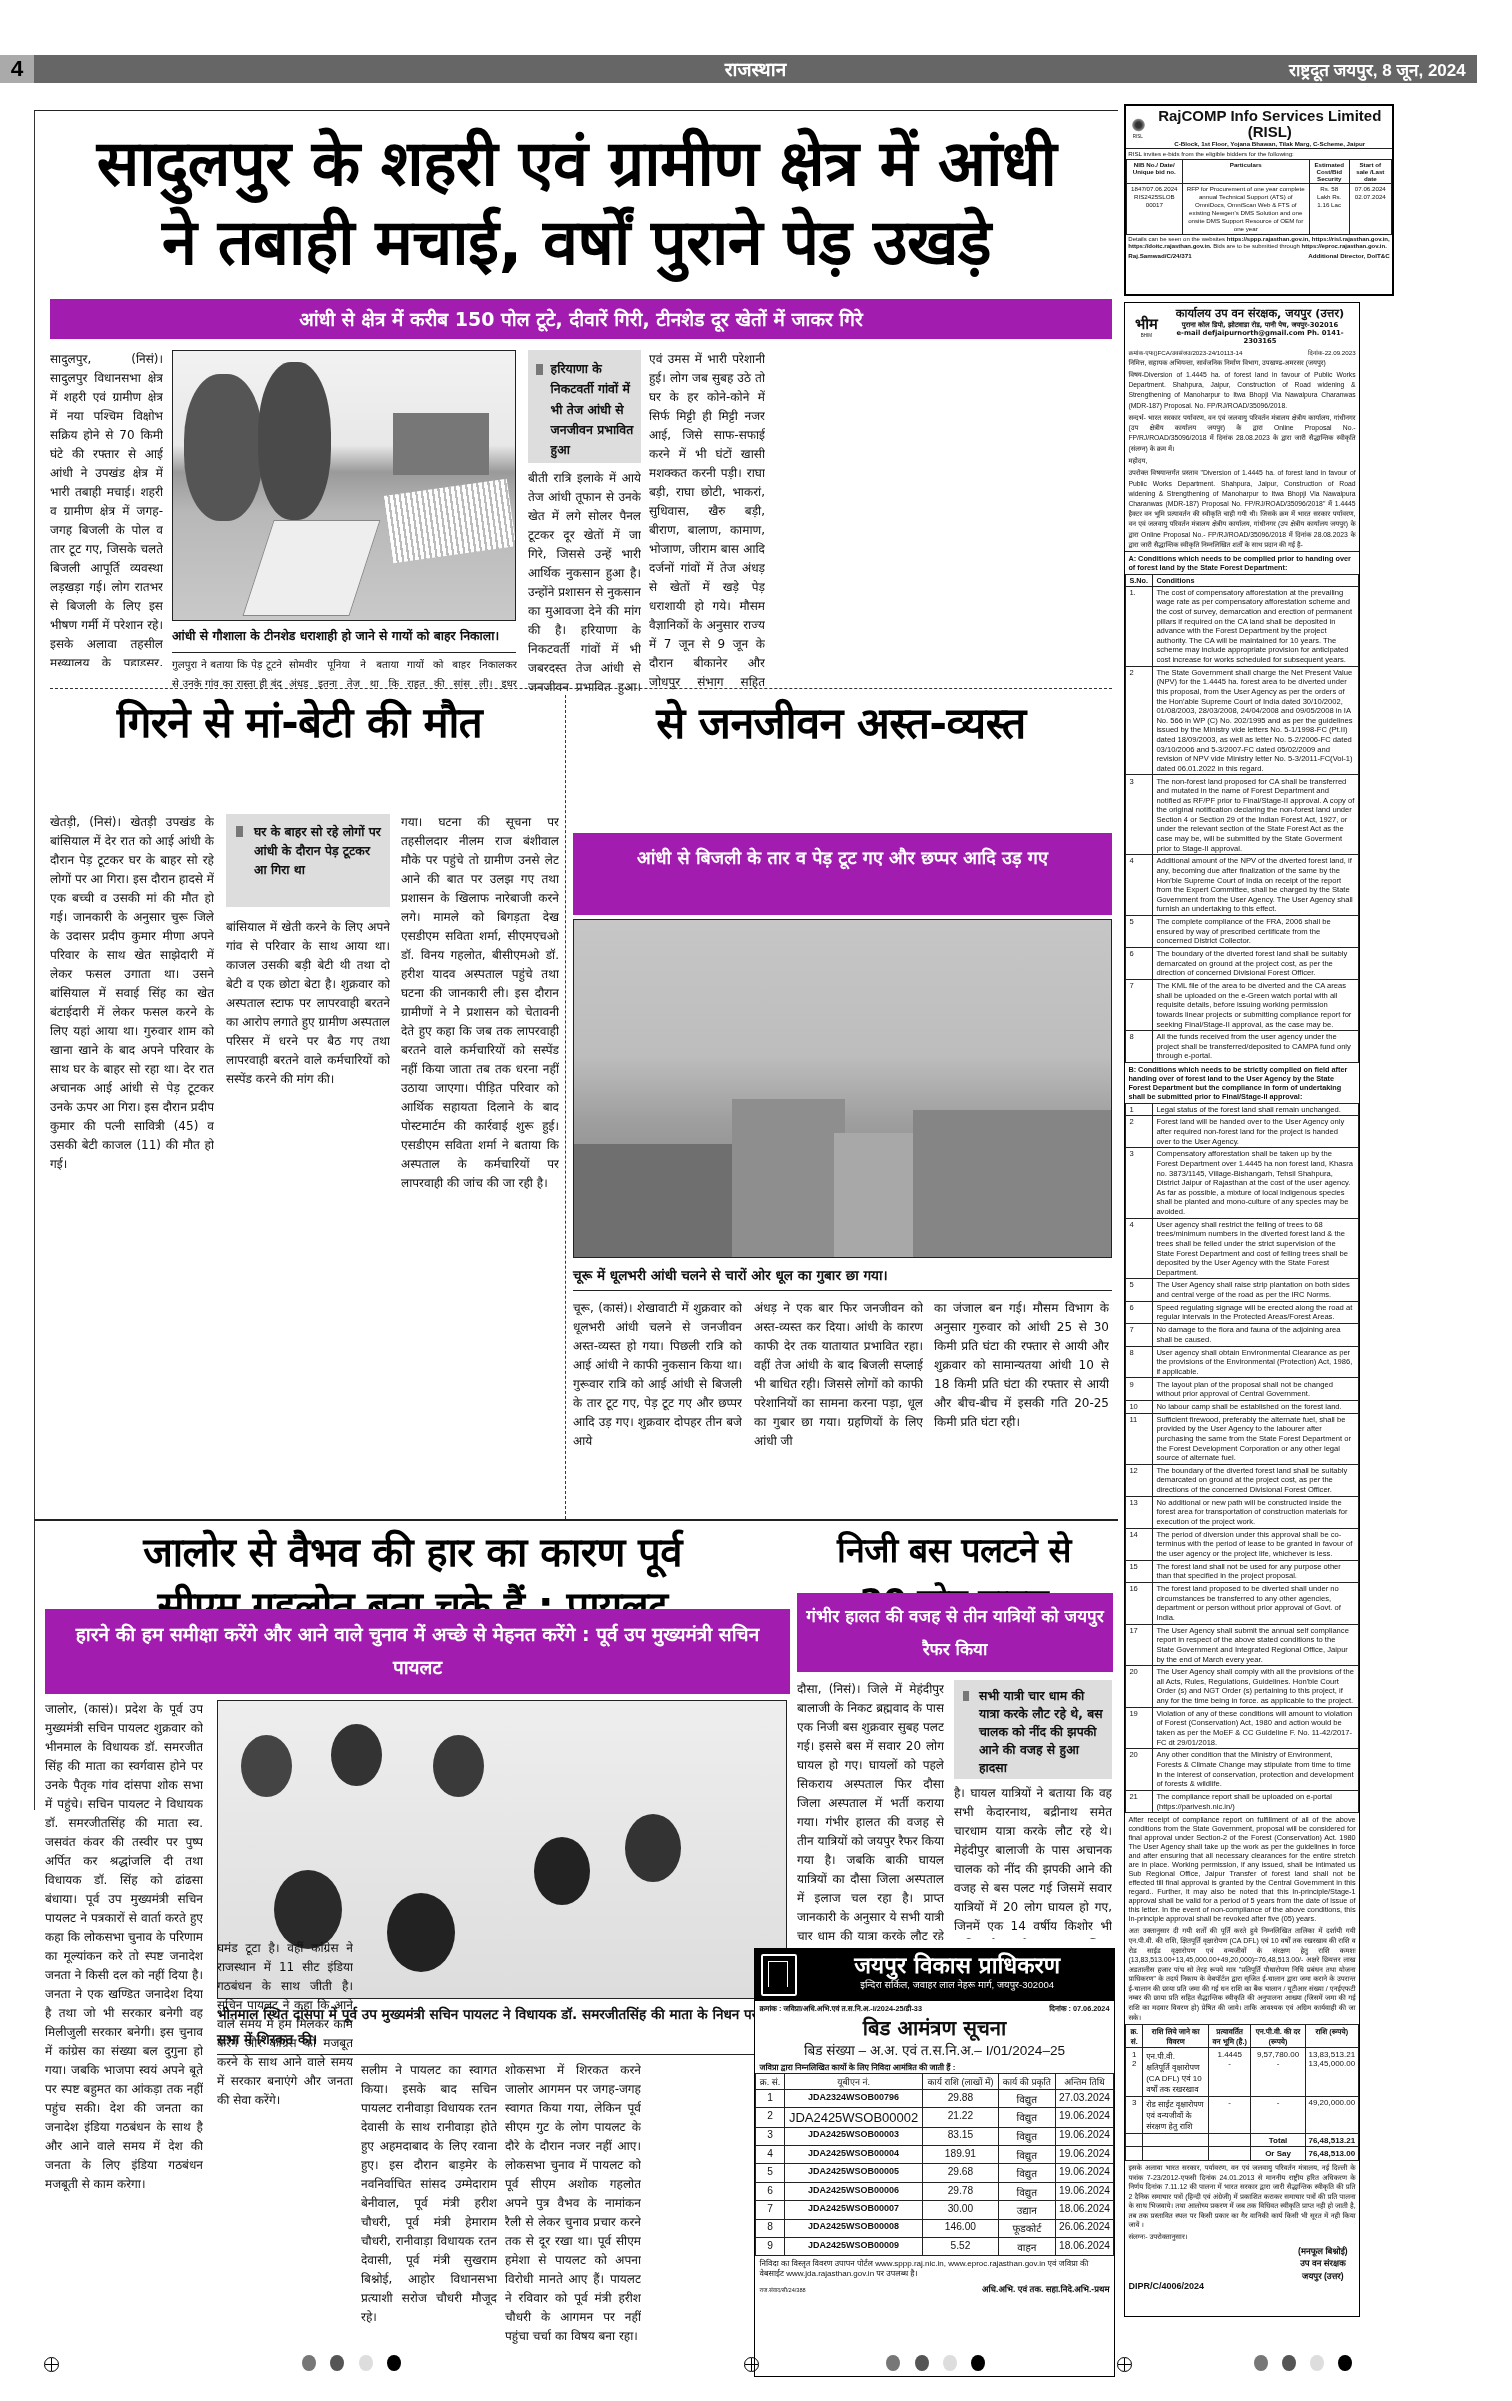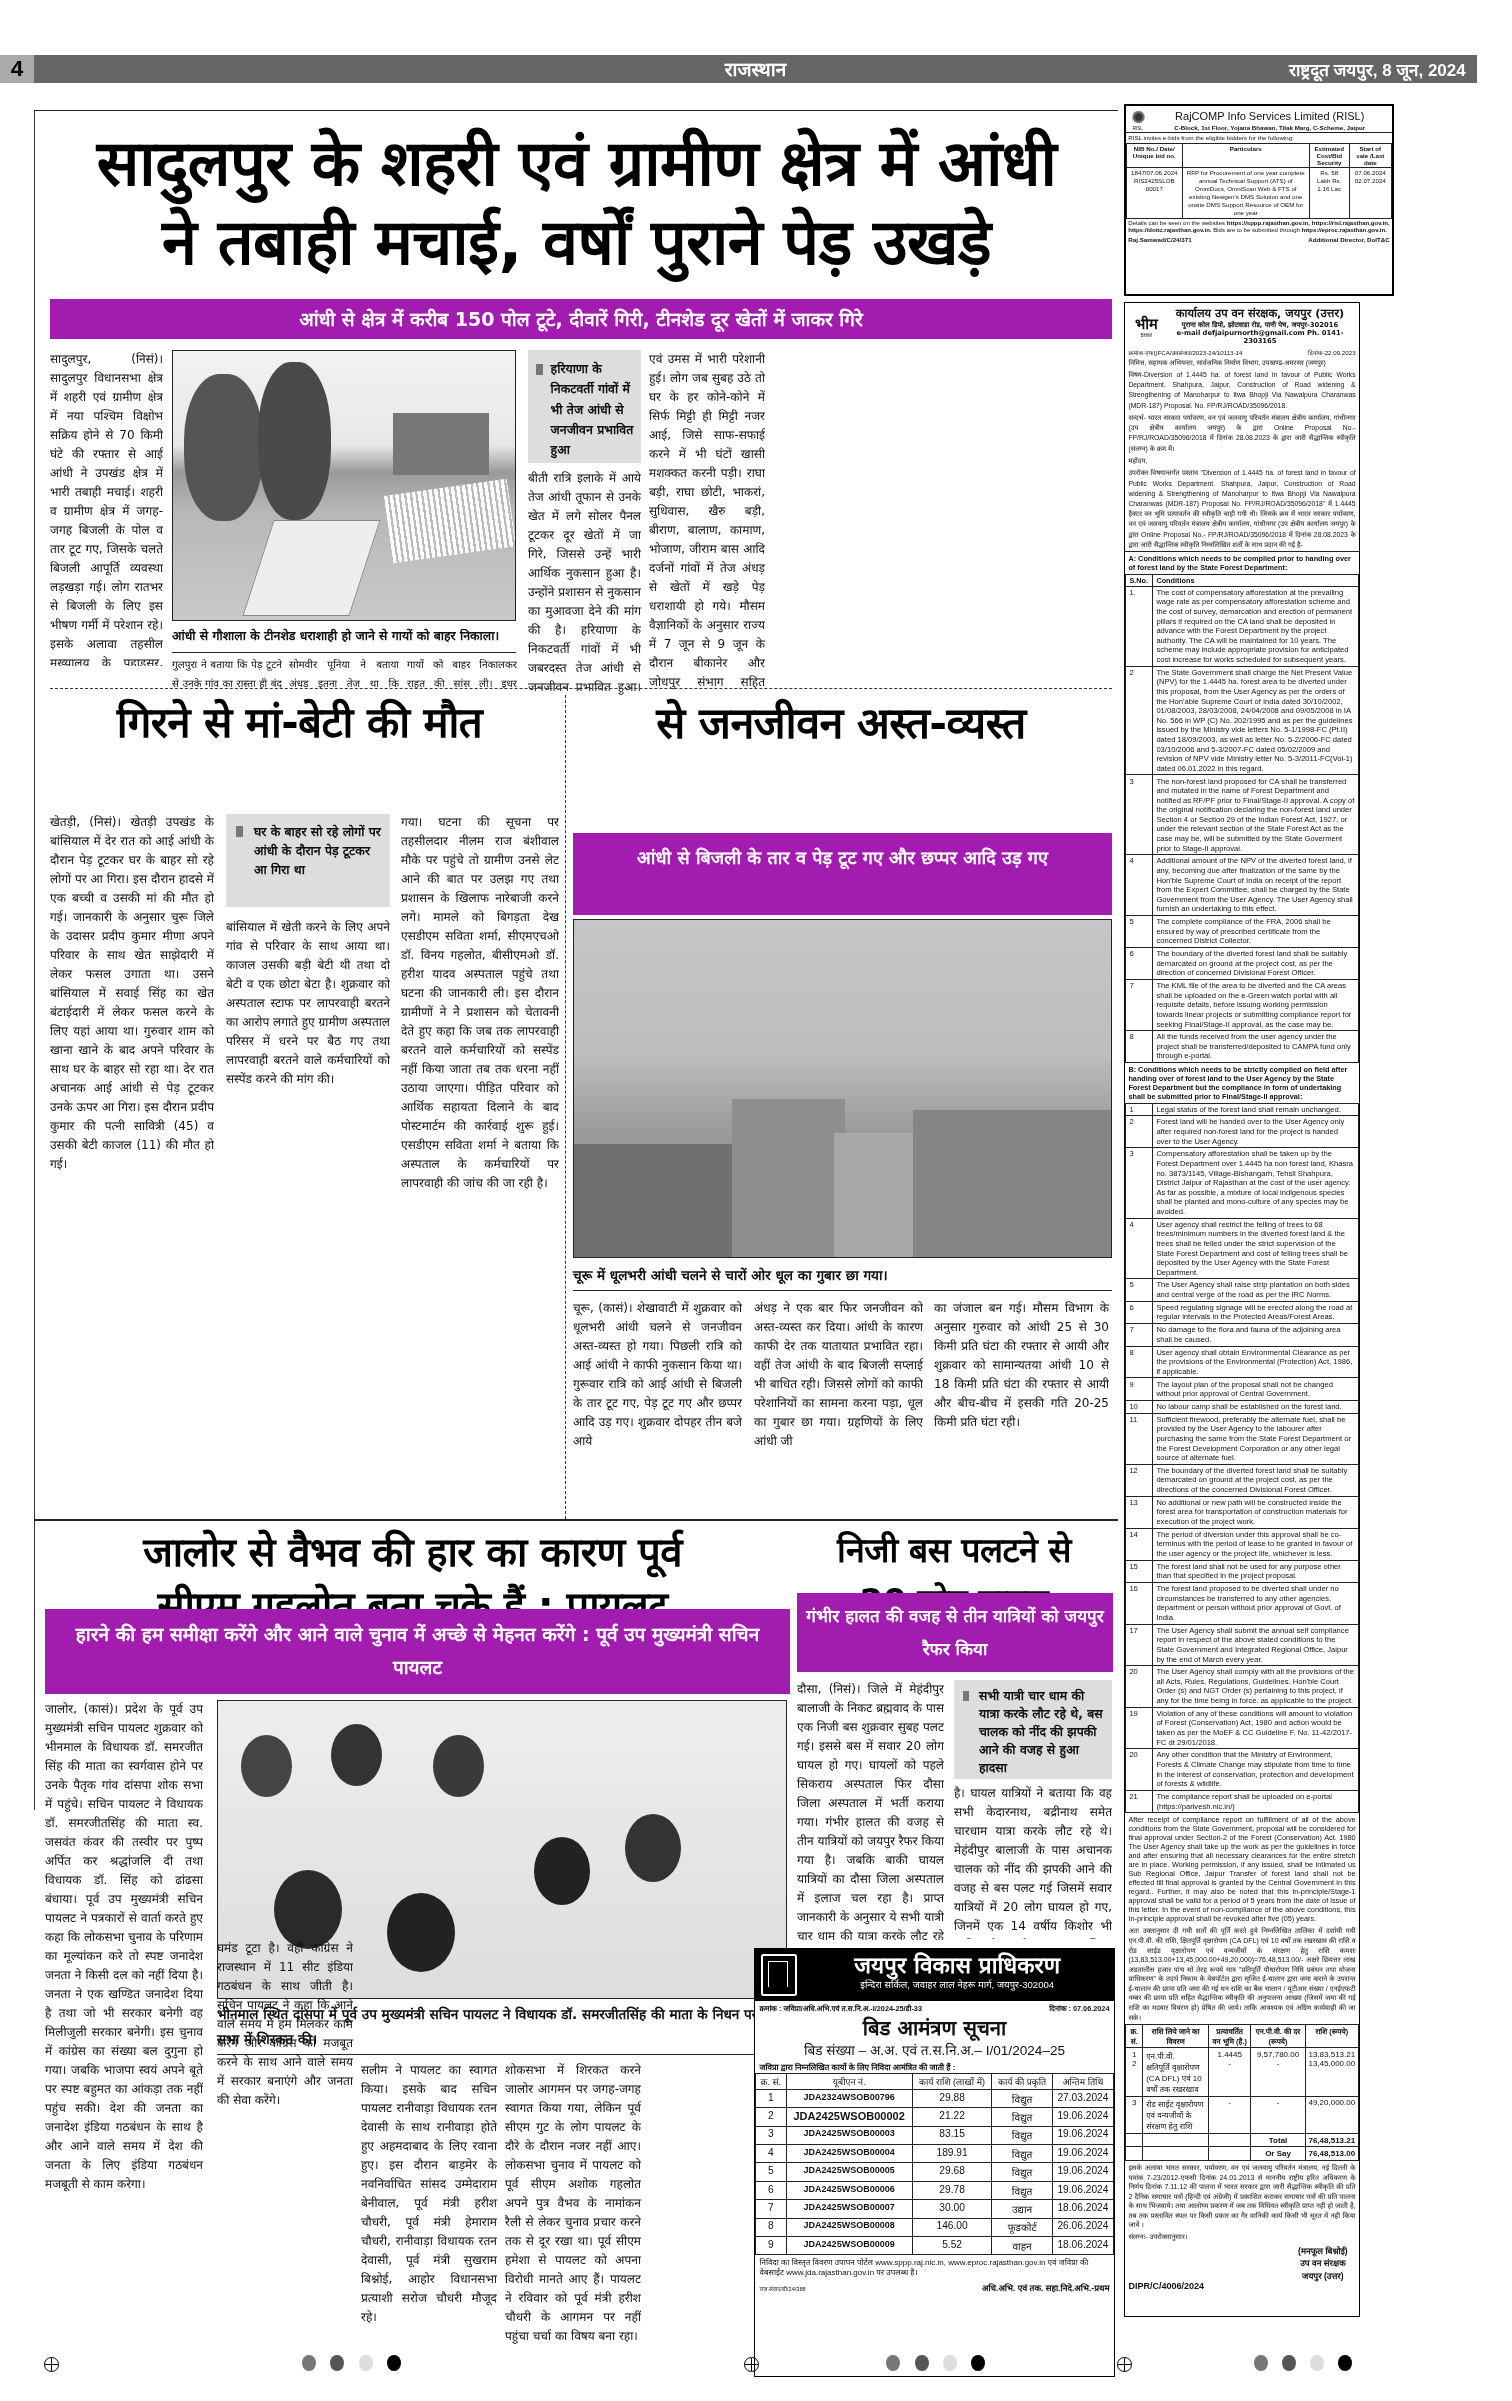--- a/index.html
+++ b/index.html
@@ -171,21 +171,21 @@
     <tbody id="jda-body">
         <tr>
           <td style="white-space: pre-line;">1</td>
           <td style="font-weight: bold; font-size: 9px; white-space: pre-line;">JDA2324WSOB00796</td>
           <td style="white-space: pre-line;">29.88</td>
           <td style="white-space: pre-line;">विद्युत</td>
           <td style="white-space: pre-line;">27.03.2024</td>
         </tr>
         <tr>
           <td style="white-space: pre-line;">2</td>
-          <td style="font-weight: bold; font-size: 11px; white-space: pre-line; margin-left: 25px;">JDA2425WSOB00002</td>
+          <td style="font-weight: normal; font-size: 13px; white-space: pre-line; margin-left: 25px;">JDA2425WSOB00002</td>
           <td style="white-space: pre-line;">21.22</td>
           <td style="white-space: pre-line;">विद्युत</td>
           <td style="white-space: pre-line;">19.06.2024</td>
         </tr>
         <tr>
           <td style="white-space: pre-line;">3</td>
           <td style="font-weight: bold; font-size: 9px; white-space: pre-line;">JDA2425WSOB00003</td>
           <td style="white-space: pre-line;">83.15</td>
           <td style="white-space: pre-line;">विद्युत</td>
           <td style="white-space: pre-line;">19.06.2024</td>
@@ -241,21 +241,21 @@
   </div>
 </div>
 
 <div class="abs ad" style="left:1124px;top:104px;width:270px;height:192px;border-width:2.3px">
   <div style="display:flex;align-items:center;padding:2.3px 3.4px 1.1px">
     <div style="width:21.5px;height:21.5px;position:relative">
       <div style="position:absolute;left:2.3px;top:1.1px;width:13.6px;height:13.6px;background:radial-gradient(circle,#333 30%,#888 60%,transparent 70%)"></div>
       <div style="position:absolute;left:3.4px;bottom:0;font-size:4.5px">RISL</div>
     </div>
     <div style="flex:1;text-align:center">
-      <div style="font-weight:normal;font-size:11px;line-height:16px">RajCOMP Info Services Limited (RISL)</div>
+      <div style="font-weight:bold;font-size:15px;line-height:16px">RajCOMP Info Services Limited (RISL)</div>
       <div style="font-weight:bold;font-size:6.2px">C-Block, 1st Floor, Yojana Bhawan, Tilak Marg, C-Scheme, Jaipur</div>
     </div>
   </div>
   <div style="border-top:1.1px solid #222;font-size:6.2px;padding:1.1px 2.3px">RISL invites e-bids from the eligible bidders for the following:</div>
   <table class="risl" style="font-size:6.2px">
     <tbody>
         <tr>
       <th style="font-size:6.2px;width:21%">NIB No./ Date/ Unique bid no.</th>
       <th style="font-size:6.2px">Particulars</th>
       <th style="font-size:6.2px;width:15%">Estimated Cost/Bid Security</th>

